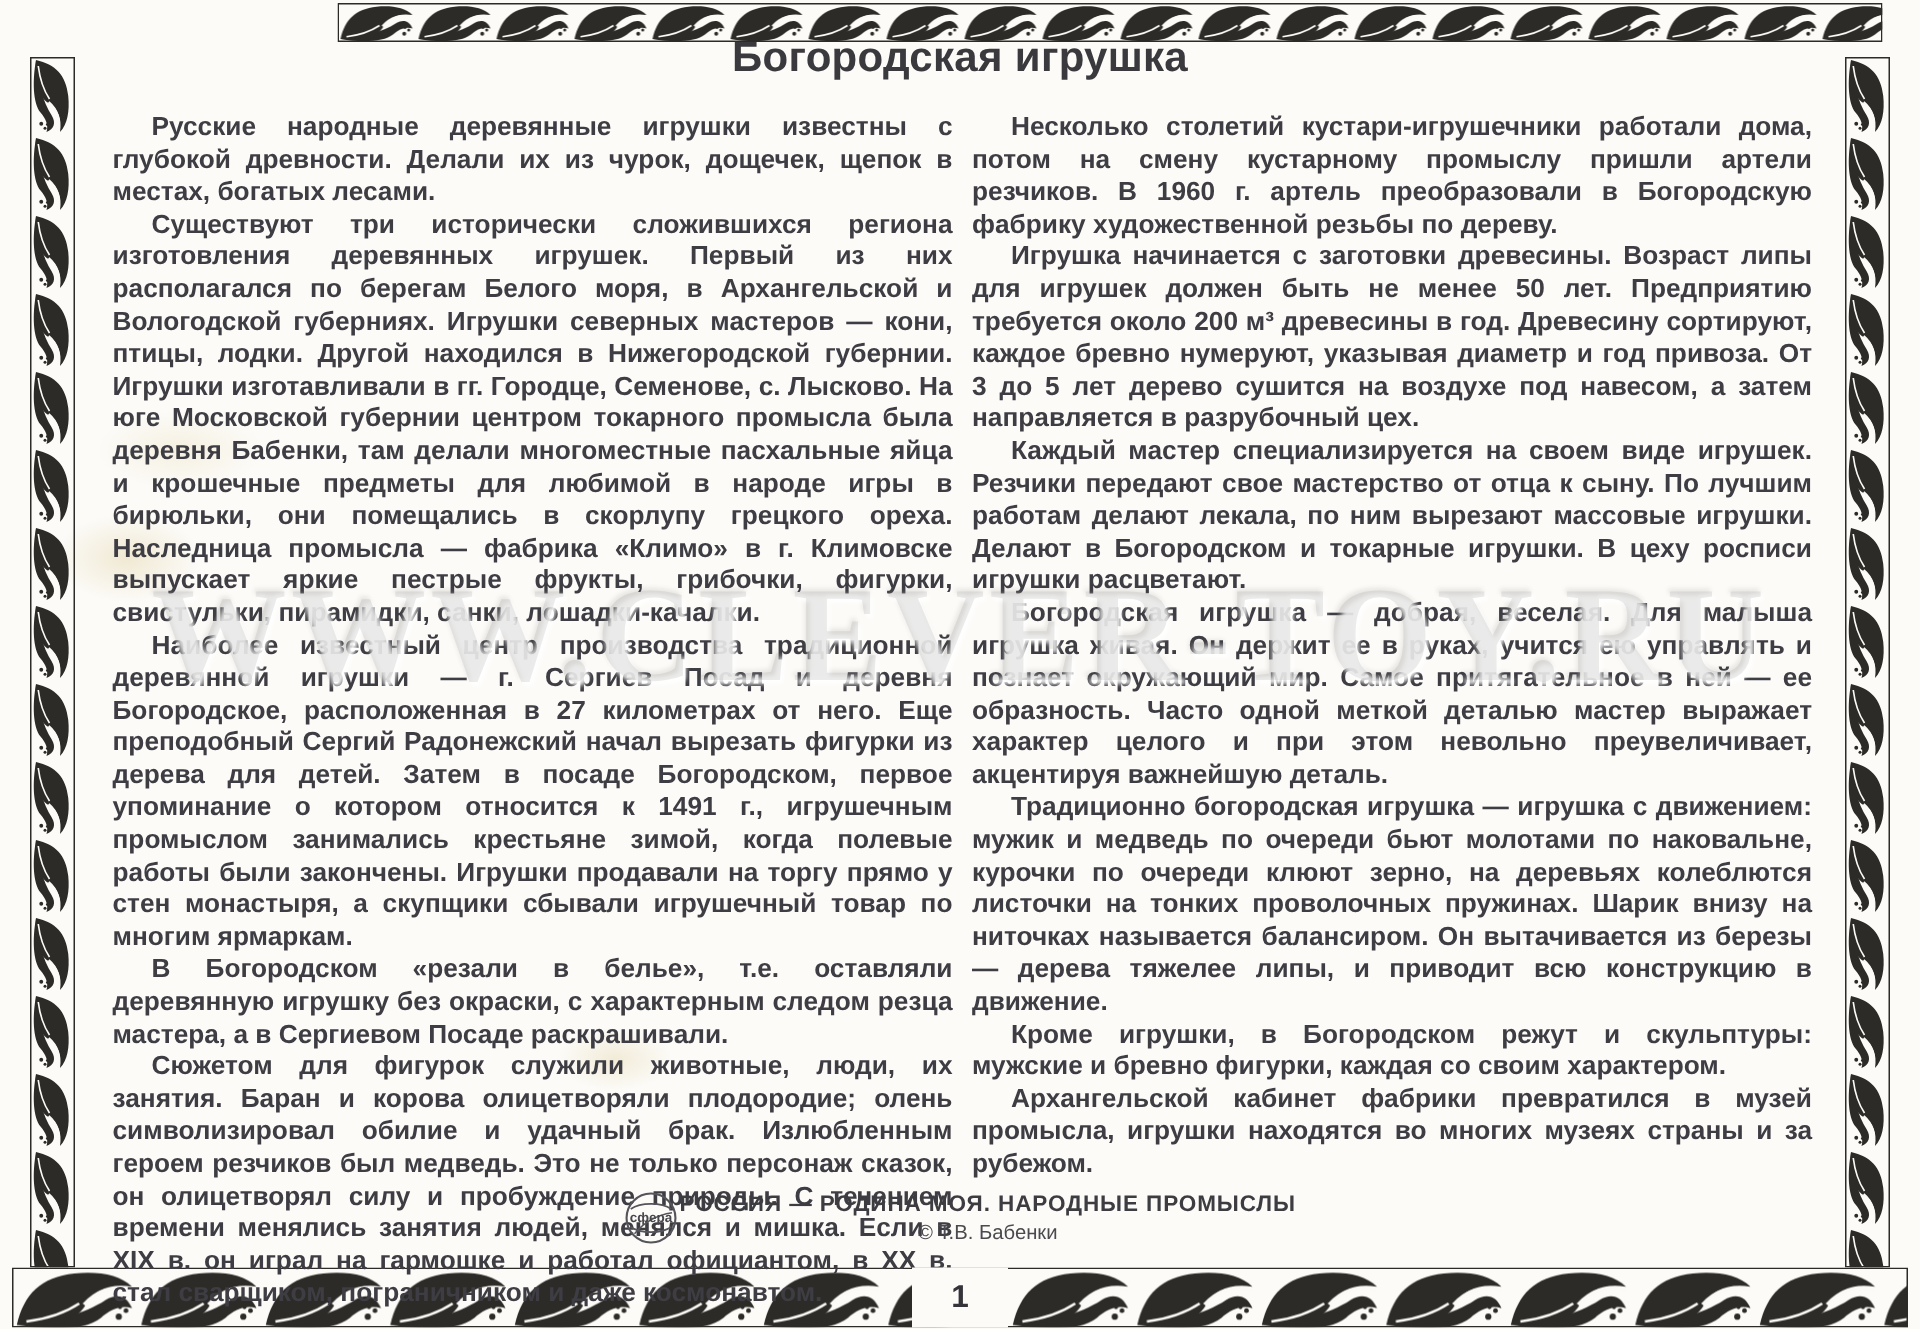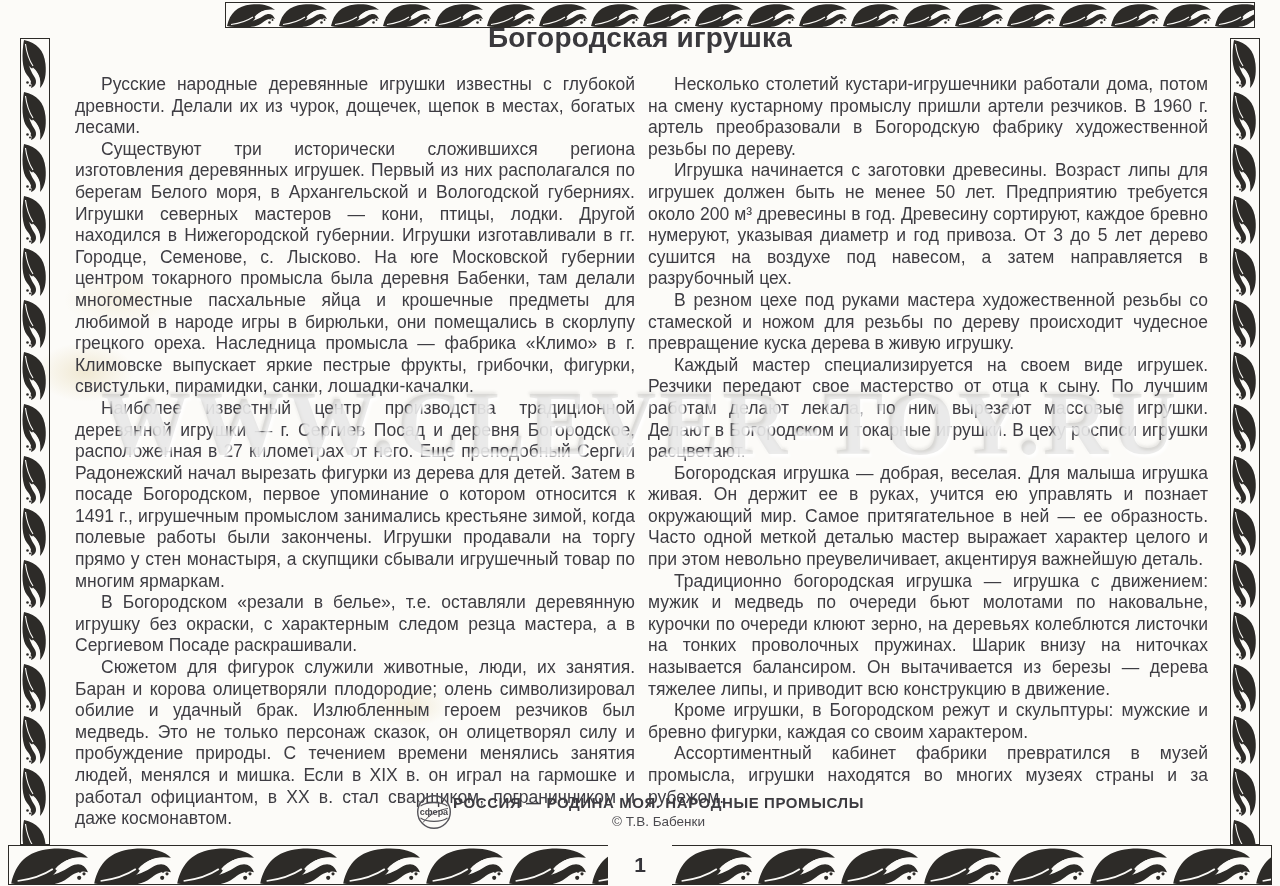--- a/index.html
+++ b/index.html
@@ -15,21 +15,21 @@
       #fcfbf8;
   }
   .page-title{
     position:absolute;top:22px;left:0;right:0;
     margin:0;text-align:center;
     font-size:28px;font-weight:bold;color:#3a393d;
     letter-spacing:0.2px;
   }
   .content{
     position:absolute;top:74px;left:75px;width:1133px;
-    display:flex;gap:13px;
+    display:flex;gap:13px;font-weight:bold;
   }
   .col{width:560px;}
   .col p{
     margin:0;
     font-size:17.5px;line-height:21.6px;
     text-align:justify;text-indent:26px;
     color:#3e3d43;
     hyphens:auto;
   }
   .border-strip{position:absolute;display:block;}
@@ -117,26 +117,25 @@
     <div class="col">
       <p>Русские народные деревянные игрушки известны с глубокой древности. Делали их из чурок, дощечек, щепок в местах, богатых лесами.</p>
       <p>Существуют три исторически сложившихся региона изготовления деревянных игрушек. Первый из них располагался по берегам Белого моря, в Архангельской и Вологодской губерниях. Игрушки северных мастеров — кони, птицы, лодки. Другой находился в Нижегородской губернии. Игрушки изготавливали в гг. Городце, Семенове, с. Лысково. На юге Московской губернии центром токарного промысла была деревня Бабенки, там делали многоместные пасхальные яйца и крошечные предметы для любимой в народе игры в бирюльки, они помещались в скорлупу грецкого ореха. Наследница промысла — фабрика «Климо» в г. Климовске выпускает яркие пестрые фрукты, грибочки, фигурки, свистульки, пирамидки, санки, лошадки-качалки.</p>
       <p>Наиболее известный центр производства традиционной деревянной игрушки — г. Сергиев Посад и деревня Богородское, расположенная в 27 километрах от него. Еще преподобный Сергий Радонежский начал вырезать фигурки из дерева для детей. Затем в посаде Богородском, первое упоминание о котором относится к 1491 г., игрушечным промыслом занимались крестьяне зимой, когда полевые работы были закончены. Игрушки продавали на торгу прямо у стен монастыря, а скупщики сбывали игрушечный товар по многим ярмаркам.</p>
       <p>В Богородском «резали в белье», т.е. оставляли деревянную игрушку без окраски, с характерным следом резца мастера, а в Сергиевом Посаде раскрашивали.</p>
       <p>Сюжетом для фигурок служили животные, люди, их занятия. Баран и корова олицетворяли плодородие; олень символизировал обилие и удачный брак. Излюбленным героем резчиков был медведь. Это не только персонаж сказок, он олицетворял силу и пробуждение природы. С течением времени менялись занятия людей, менялся и мишка. Если в XIX в. он играл на гармошке и работал официантом, в XX в. стал сварщиком, пограничником и даже космонавтом.</p>
     </div>
     <div class="col">
       <p>Несколько столетий кустари-игрушечники работали дома, потом на смену кустарному промыслу пришли артели резчиков. В 1960 г. артель преобразовали в Богородскую фабрику художественной резьбы по дереву.</p>
       <p>Игрушка начинается с заготовки древесины. Возраст липы для игрушек должен быть не менее 50 лет. Предприятию требуется около 200 м³ древесины в год. Древесину сортируют, каждое бревно нумеруют, указывая диаметр и год привоза. От 3 до 5 лет дерево сушится на воздухе под навесом, а затем направляется в разрубочный цех.</p>
-      <p>В резном цехе под руками мастера художественной резьбы со стамеской и ножом для резьбы по дереву происходит чудесное превращение куска дерева в живую игрушку.</p>
       <p>Каждый мастер специализируется на своем виде игрушек. Резчики передают свое мастерство от отца к сыну. По лучшим работам делают лекала, по ним вырезают массовые игрушки. Делают в Богородском и токарные игрушки. В цеху росписи игрушки расцветают.</p>
       <p>Богородская игрушка — добрая, веселая. Для малыша игрушка живая. Он держит ее в руках, учится ею управлять и познает окружающий мир. Самое притягательное в ней — ее образность. Часто одной меткой деталью мастер выражает характер целого и при этом невольно преувеличивает, акцентируя важнейшую деталь.</p>
       <p>Традиционно богородская игрушка — игрушка с движением: мужик и медведь по очереди бьют молотами по наковальне, курочки по очереди клюют зерно, на деревьях колеблются листочки на тонких проволочных пружинах. Шарик внизу на ниточках называется балансиром. Он вытачивается из березы — дерева тяжелее липы, и приводит всю конструкцию в движение.</p>
       <p>Кроме игрушки, в Богородском режут и скульптуры: мужские и бревно фигурки, каждая со своим характером.</p>
-      <p>Ассортиментный кабинет фабрики превратился в музей промысла, игрушки находятся во многих музеях страны и за рубежом.</p>
+      <p>Архангельской кабинет фабрики превратился в музей промысла, игрушки находятся во многих музеях страны и за рубежом.</p>
     </div>
   </div>
 
   <div class="watermark">WWW.CLEVER-TOY.RU</div>
 
   <div class="footer">
     <svg width="36" height="36" viewBox="0 0 36 36">
       <circle cx="18" cy="18" r="16.3" fill="none" stroke="#55545a" stroke-width="1.4"></circle>
       <path d="M4.5,12 C11,7.5 25,7.5 31.5,12" fill="none" stroke="#55545a" stroke-width="1.1"></path>
       <path d="M4.5,24 C11,28.5 25,28.5 31.5,24" fill="none" stroke="#55545a" stroke-width="1.1"></path>

